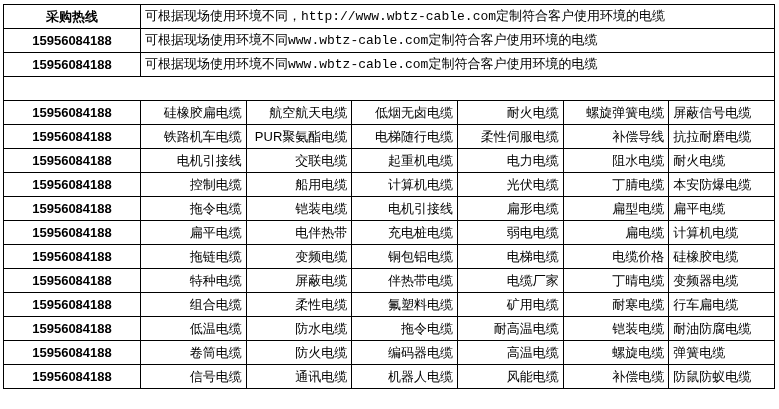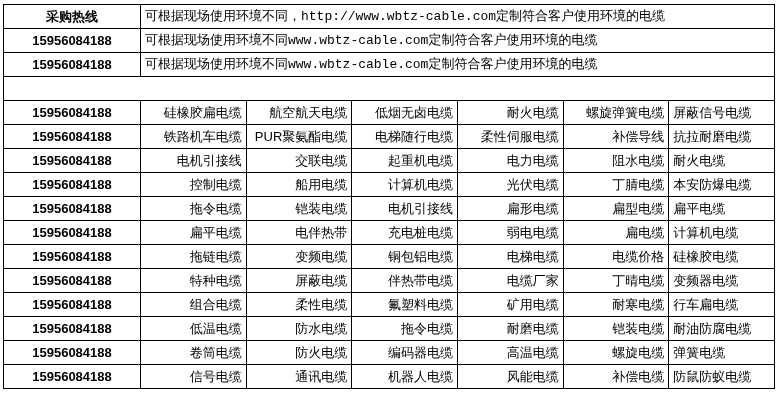--- a/index.html
+++ b/index.html
@@ -165,21 +165,21 @@
         <td class="cell">氟塑料电缆</td>
         <td class="cell">矿用电缆</td>
         <td class="cell">耐寒电缆</td>
         <td class="cell-last">行车扁电缆</td>
       </tr>
       <tr>
         <td class="phone">15956084188</td>
         <td class="cell">低温电缆</td>
         <td class="cell">防水电缆</td>
         <td class="cell">拖令电缆</td>
-        <td class="cell">耐磨电缆</td>
+        <td class="cell">耐高温电缆</td>
         <td class="cell">铠装电缆</td>
         <td class="cell-last">耐油防腐电缆</td>
       </tr>
       <tr>
         <td class="phone">15956084188</td>
         <td class="cell">卷筒电缆</td>
         <td class="cell">防火电缆</td>
         <td class="cell">编码器电缆</td>
         <td class="cell">高温电缆</td>
         <td class="cell">螺旋电缆</td>

